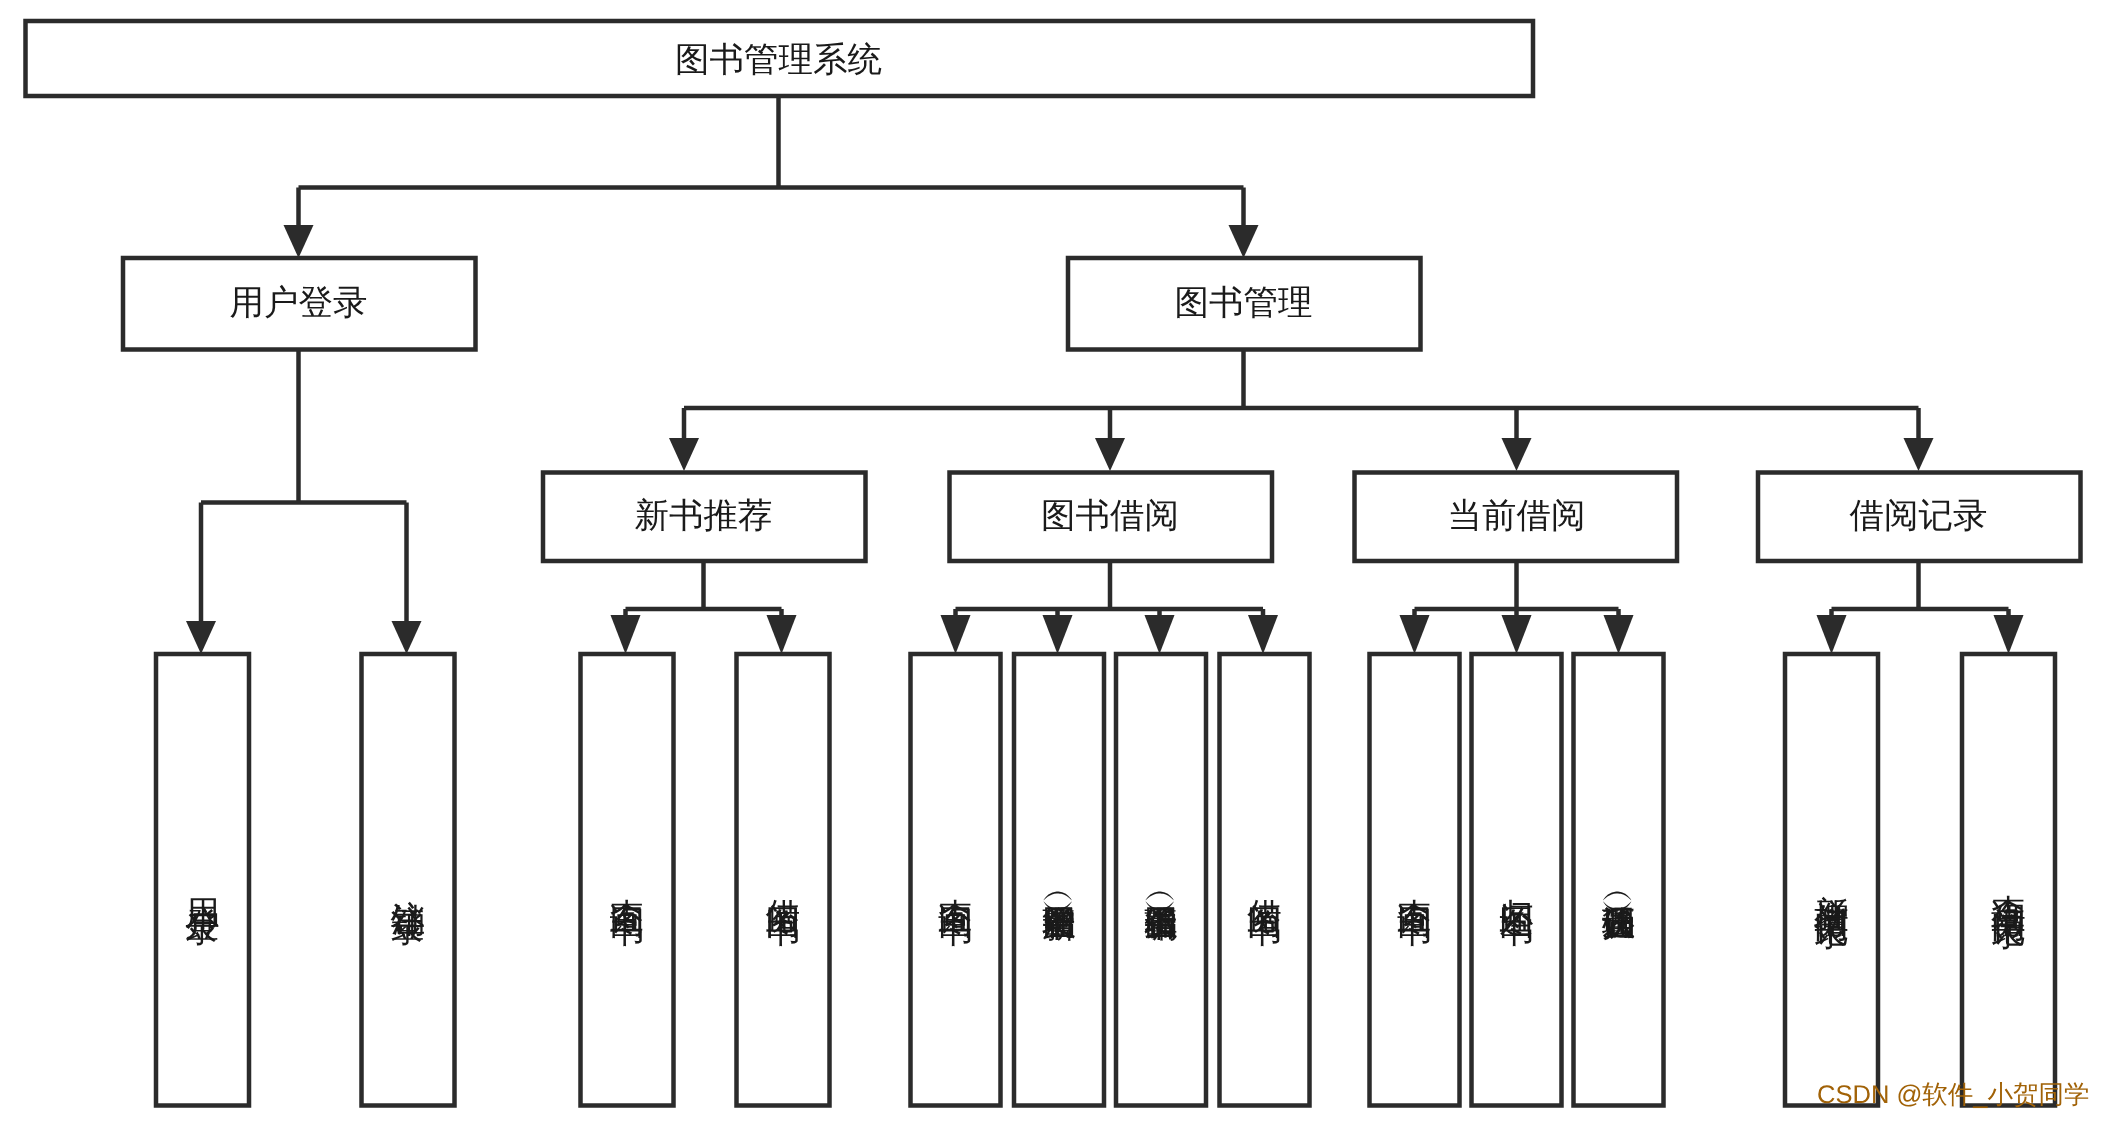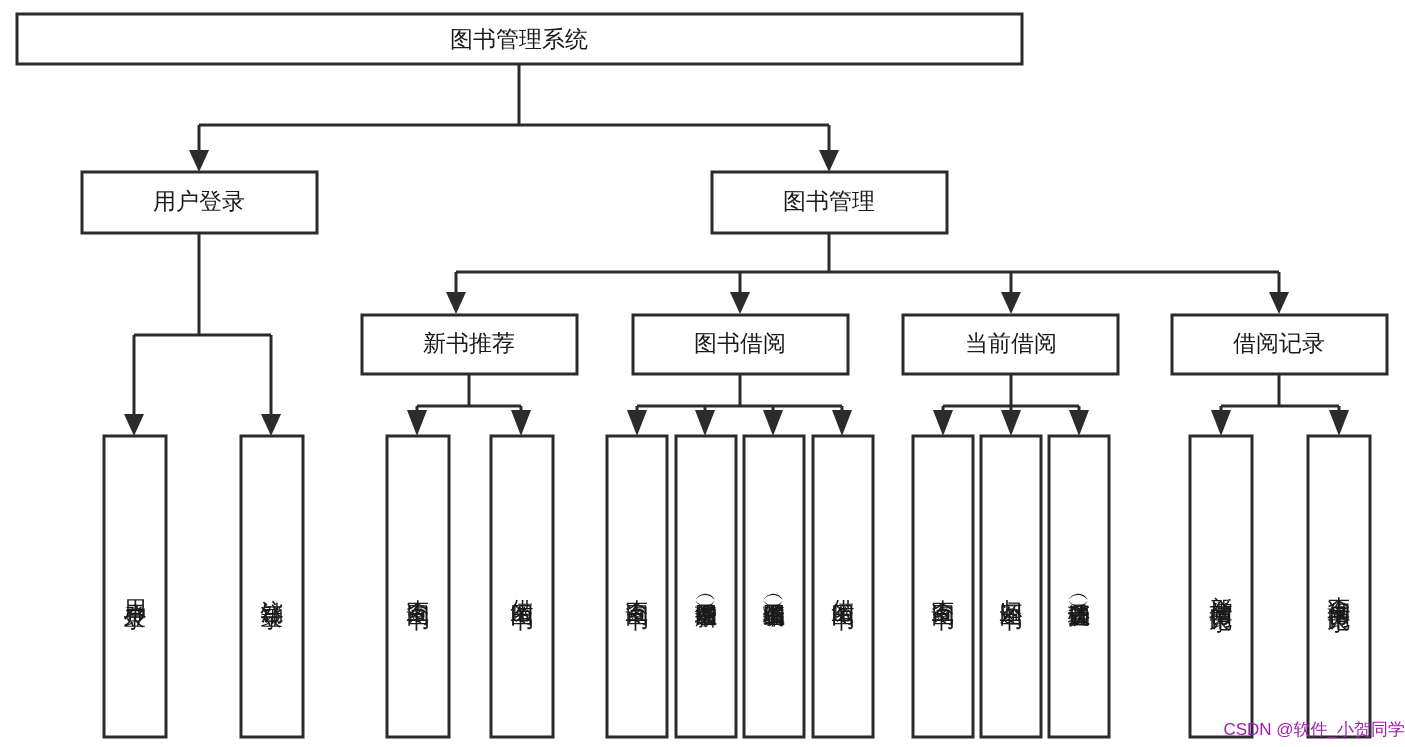--- a/index.html
+++ b/index.html
@@ -67,25 +67,25 @@
     letter-spacing: 3px;
     white-space: nowrap;
     text-align: center;
   }
   .vtext.tight {
     letter-spacing: 0px;
     font-size: 22px;
   }
   .watermark {
     position: absolute;
-    right: 0;
+    right: 12px;
     bottom: 6px;
     font-family: "Liberation Sans", "DejaVu Sans", sans-serif;
     font-size: 17px;
-    color: #a21caf;
+    color: #a16207;
     white-space: nowrap;
     user-select: none;
     margin-left: 37px;
   }
 </style>
 </head>
 <body>
 
 <div id="diagram-root">
 

